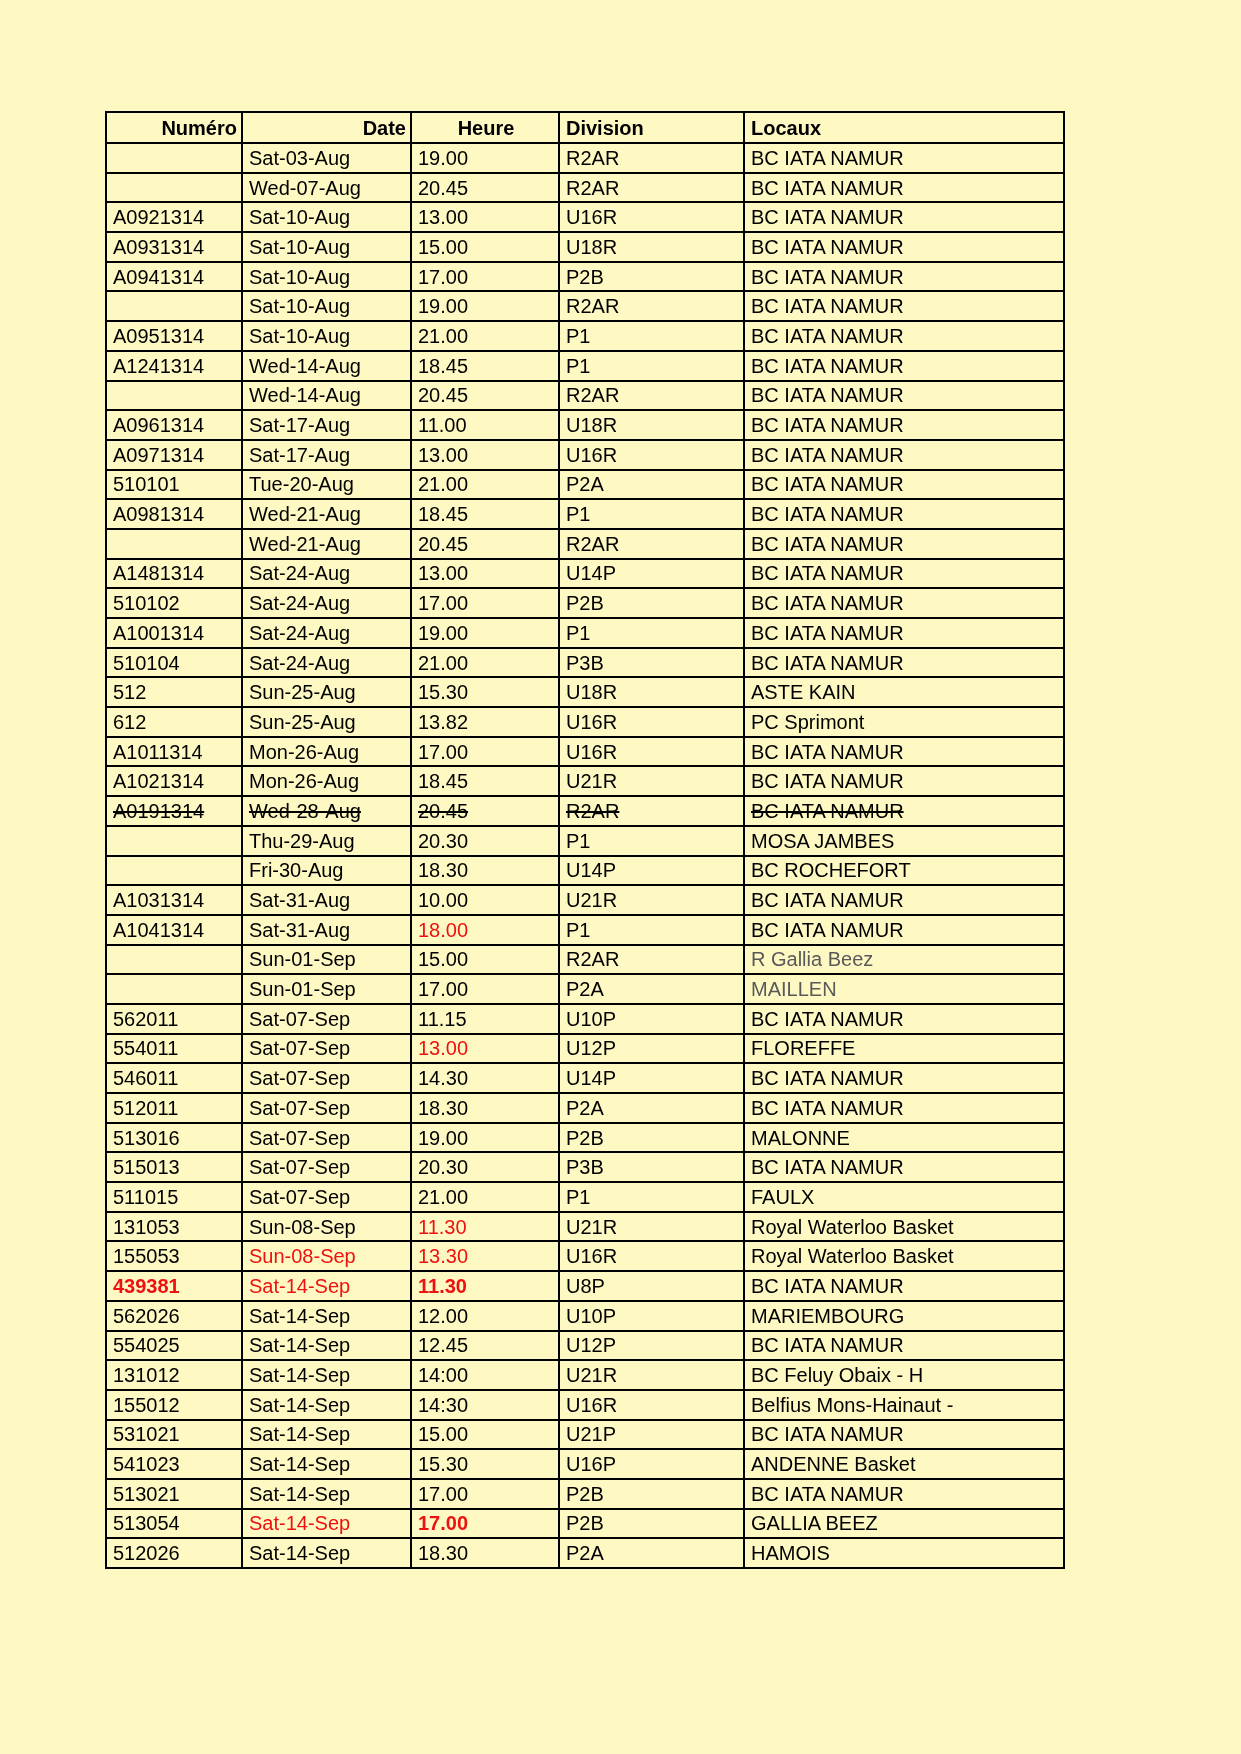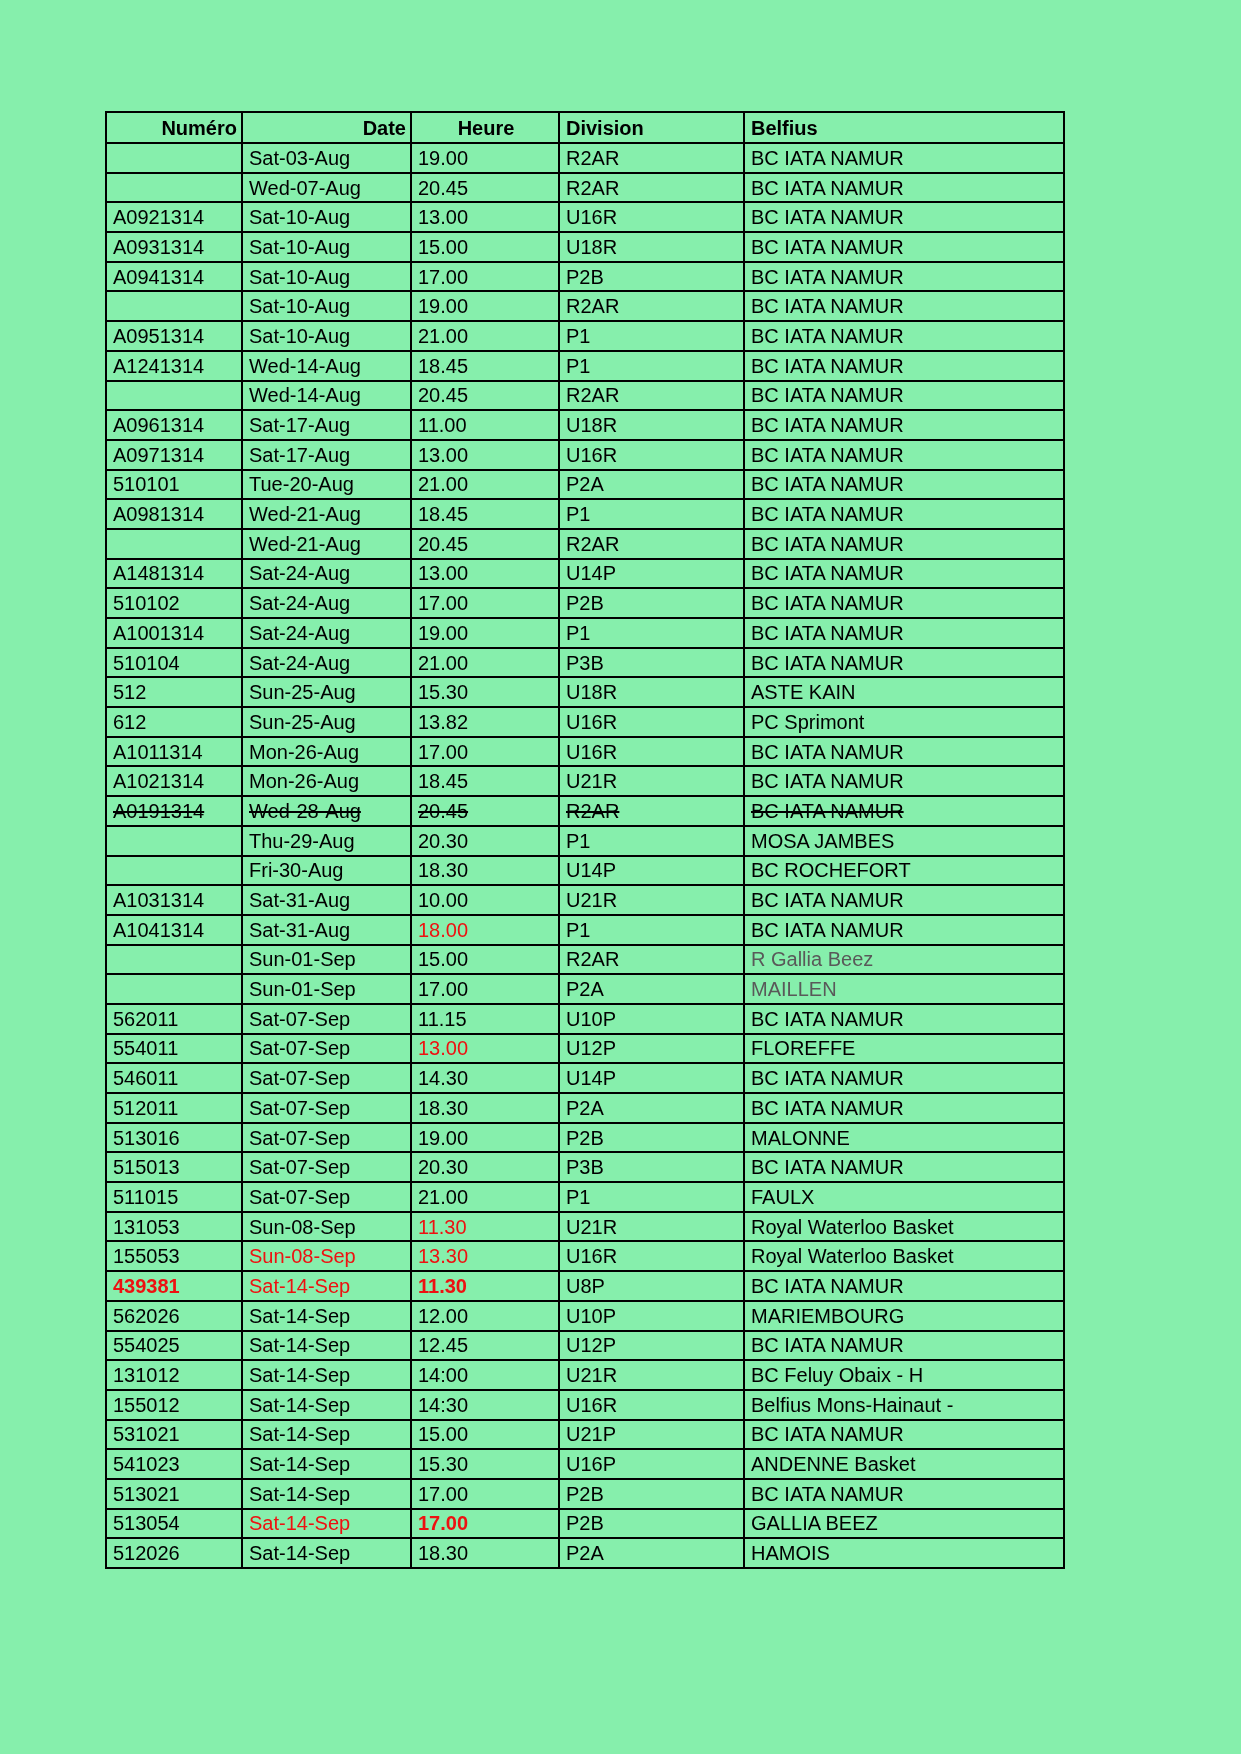--- a/index.html
+++ b/index.html
@@ -5,21 +5,21 @@
   html, body {
     margin: 0;
     padding: 0;
     background: #ffffff;
     font-family: "Liberation Sans", sans-serif;
   }
   .page {
     position: relative;
     width: 1241px;
     height: 1754px;
-    background: #86efac;
+    background: #fef9c3;
     overflow: hidden;
   }
   table.schedule {
     position: absolute;
     left: 105px;
     top: 111px;
     border-collapse: collapse;
     table-layout: fixed;
     width: 958px;
   }
@@ -61,21 +61,21 @@
       <col class="c-heure">
       <col class="c-division">
       <col class="c-locaux">
     </colgroup>
     <thead>
       <tr>
         <th class="align-right">Numéro</th>
         <th class="align-right">Date</th>
         <th class="align-center">Heure</th>
         <th class="align-left">Division</th>
-        <th class="align-left">Belfius</th>
+        <th class="align-left">Locaux</th>
       </tr>
     </thead>
     <tbody>
         <tr>
           <td></td>
           <td>Sat-03-Aug</td>
           <td>19.00</td>
           <td>R2AR</td>
           <td>BC IATA NAMUR</td>
         </tr>

